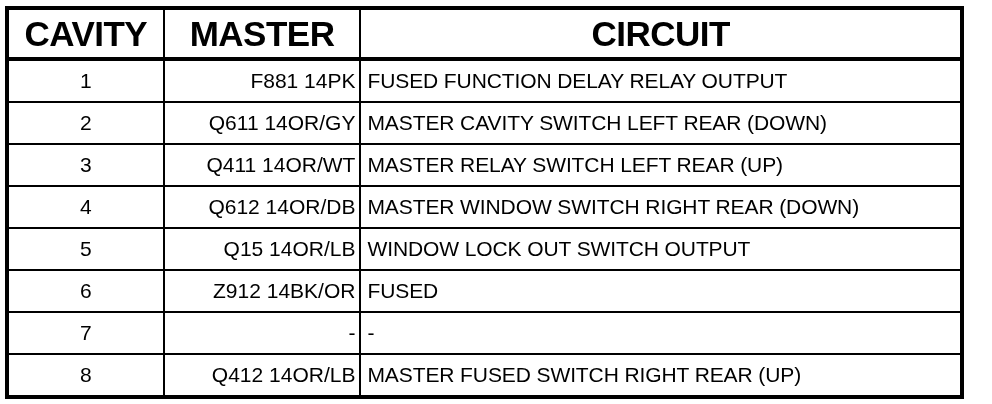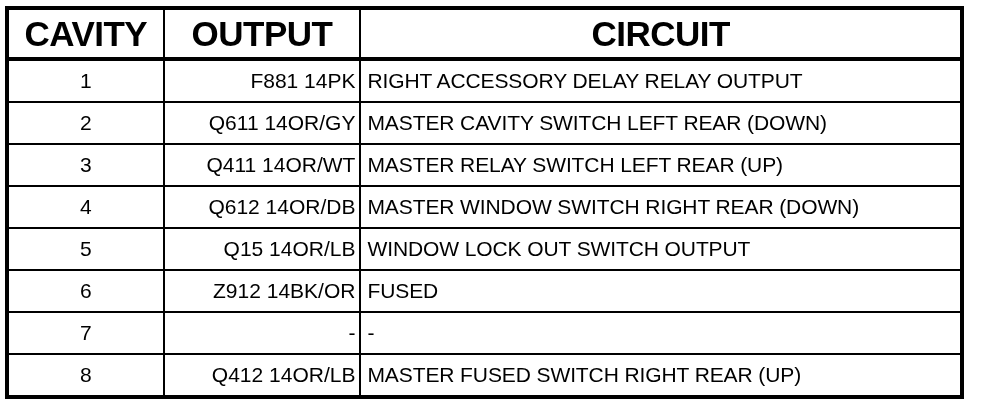--- a/index.html
+++ b/index.html
@@ -93,30 +93,30 @@
   <table class="pinout-table">
     <colgroup>
       <col class="col-cavity">
       <col class="col-circuit">
       <col class="col-function">
     </colgroup>
 
     <thead>
       <tr class="header-row">
         <th class="cell-cavity">CAVITY</th>
-        <th class="cell-circuit-header">OUTPUT</th>
+        <th class="cell-circuit-header">MASTER</th>
         <th class="cell-function-header">CIRCUIT</th>
       </tr>
     </thead>
 
     <tbody>
       <tr class="pin-row">
         <td class="cell-cavity">1</td>
         <td class="cell-circuit">F881 14PK</td>
-        <td class="cell-function">RIGHT ACCESSORY DELAY RELAY OUTPUT</td>
+        <td class="cell-function">FUSED FUNCTION DELAY RELAY OUTPUT</td>
       </tr>
       <tr class="pin-row">
         <td class="cell-cavity">2</td>
         <td class="cell-circuit">Q611 14OR/GY</td>
         <td class="cell-function">MASTER CAVITY SWITCH LEFT REAR (DOWN)</td>
       </tr>
       <tr class="pin-row">
         <td class="cell-cavity">3</td>
         <td class="cell-circuit">Q411 14OR/WT</td>
         <td class="cell-function">MASTER RELAY SWITCH LEFT REAR (UP)</td>

